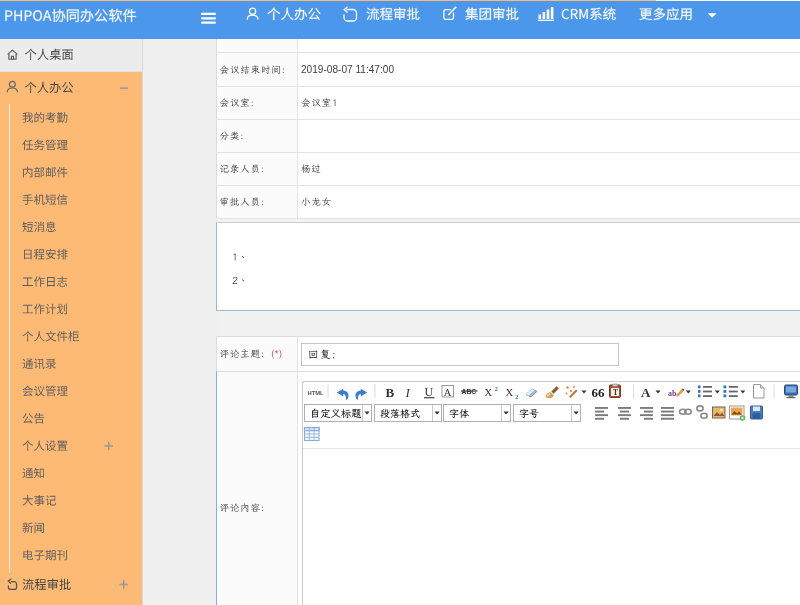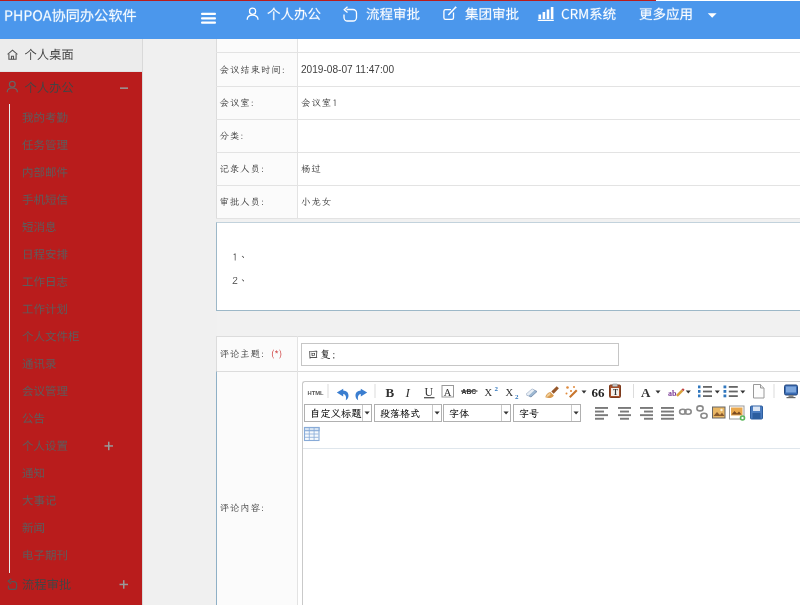--- a/index.html
+++ b/index.html
@@ -1,18 +1,18 @@
 <!DOCTYPE html>
 <html><head><meta charset="utf-8">
 <style>
 *{margin:0;padding:0;box-sizing:border-box}
 html,body{width:800px;height:605px;overflow:hidden;background:#fff;font-family:"Liberation Sans",sans-serif}
 .abs{position:absolute}
 </style></head><body>
-<div class="abs" style="left:0;top:0;width:656px;height:605px;background:#b91c1c">
+<div class="abs" style="left:0;top:0;width:656px;height:605px;background:#fdba74">
 
 <div class="abs" style="left:0;top:1px;width:800px;height:38px;background:#4b97ec"></div>
 <div class="abs" style="left:0;top:39px;width:143px;height:33px;background:#ececec;border-bottom:1px solid #e2e2e2"></div>
 <div class="abs" style="left:142px;top:39px;width:1px;height:566px;background:#d9d9d9"></div>
 <div class="abs" style="left:143px;top:39px;width:74px;height:566px;background:#f0f0f0"></div>
 <div class="abs" style="left:217px;top:39px;width:583px;height:566px;background:#f1f1f1"></div>
 <div class="abs" style="left:216px;top:39px;width:584px;height:180px;background:#fff;border-left:1px solid #dcdcdc"></div>
 <div class="abs" style="left:217px;top:39px;width:80px;height:180px;background:#fbfbfb"></div>
 <div class="abs" style="left:297px;top:39px;width:1px;height:180px;background:#e3e3e3"></div>
 <div class="abs" style="left:216px;top:52px;width:584px;height:1px;background:#e3e3e3"></div>

